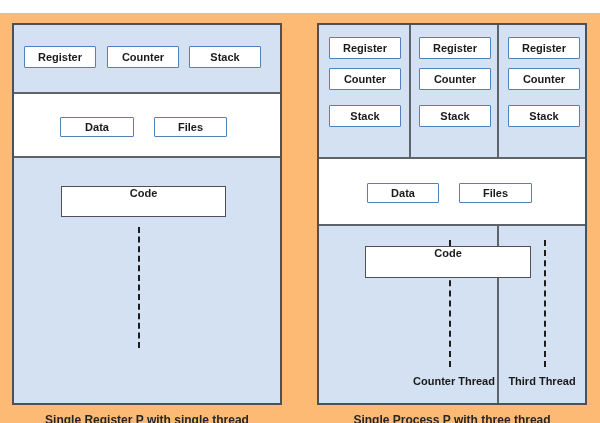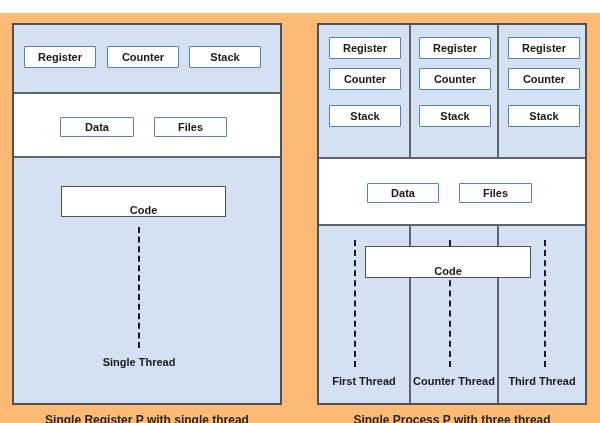--- a/index.html
+++ b/index.html
@@ -41,21 +41,21 @@
     font-size: 11px;
     font-weight: 600;
     color: #1a1a1a;
     border-radius: 1px;
   }
   .codebox {
     position: absolute;
     background: #ffffff;
     border: 1.5px solid #4d5157;
     display: flex;
-    align-items: flex-end;
+    align-items: flex-start;
     justify-content: center;
     font-size: 11px;
     font-weight: 600;
     color: #1a1a1a;
     z-index: 3;
   }
   .column {
     position: absolute;
     top: 0;
     height: 100%;
@@ -113,21 +113,20 @@
       <div class="labelbox" style="left:140px; top:23px; width:73px; height:20px;">
         <span>Files</span>
       </div>
     </div>
 
     <div class="section blue" style="top:133px; height:245px;">
       <div class="codebox" style="left:47px; top:28px; width:165px; height:31px;">
         <span>Code</span>
       </div>
       <div class="dashline" style="left:124px; top:69px; height:121px;"></div>
-      <div class="threadlabel" style="left:0; top:198px; width:250px;">Single Thread</div>
     </div>
   </div>
 
   <div class="diagram right">
 
     <div class="section blue divided" style="top:0; height:134px;">
       <div class="column ruled" style="left:0; width:92px;">
         <div class="labelbox" style="left:10px; top:12px; width:72px; height:22px;">
           <span>Register</span>
         </div>
@@ -165,24 +164,20 @@
     <div class="section white divided" style="top:134px; height:67px;">
       <div class="labelbox" style="left:48px; top:24px; width:72px; height:20px;">
         <span>Data</span>
       </div>
       <div class="labelbox" style="left:140px; top:24px; width:73px; height:20px;">
         <span>Files</span>
       </div>
     </div>
 
     <div class="section blue" style="top:201px; height:177px;">
-      <div class="column ruled" style="left:0; width:92px;">
-        <div class="dashline" style="left:35px; top:14px; height:127px;"></div>
-        <div class="threadlabel" style="left:0; top:149px; width:90px;">First Thread</div>
-      </div>
       <div class="column ruled" style="left:92px; width:88px;">
         <div class="dashline" style="left:38px; top:14px; height:127px;"></div>
         <div class="threadlabel" style="left:-3px; top:149px; width:92px;">Counter Thread</div>
       </div>
       <div class="column" style="left:180px; width:82px;">
         <div class="dashline" style="left:45px; top:14px; height:127px;"></div>
         <div class="threadlabel" style="left:0; top:149px; width:86px;">Third Thread</div>
       </div>
       <div class="codebox" style="left:46px; top:20px; width:166px; height:32px;">
         <span>Code</span>

